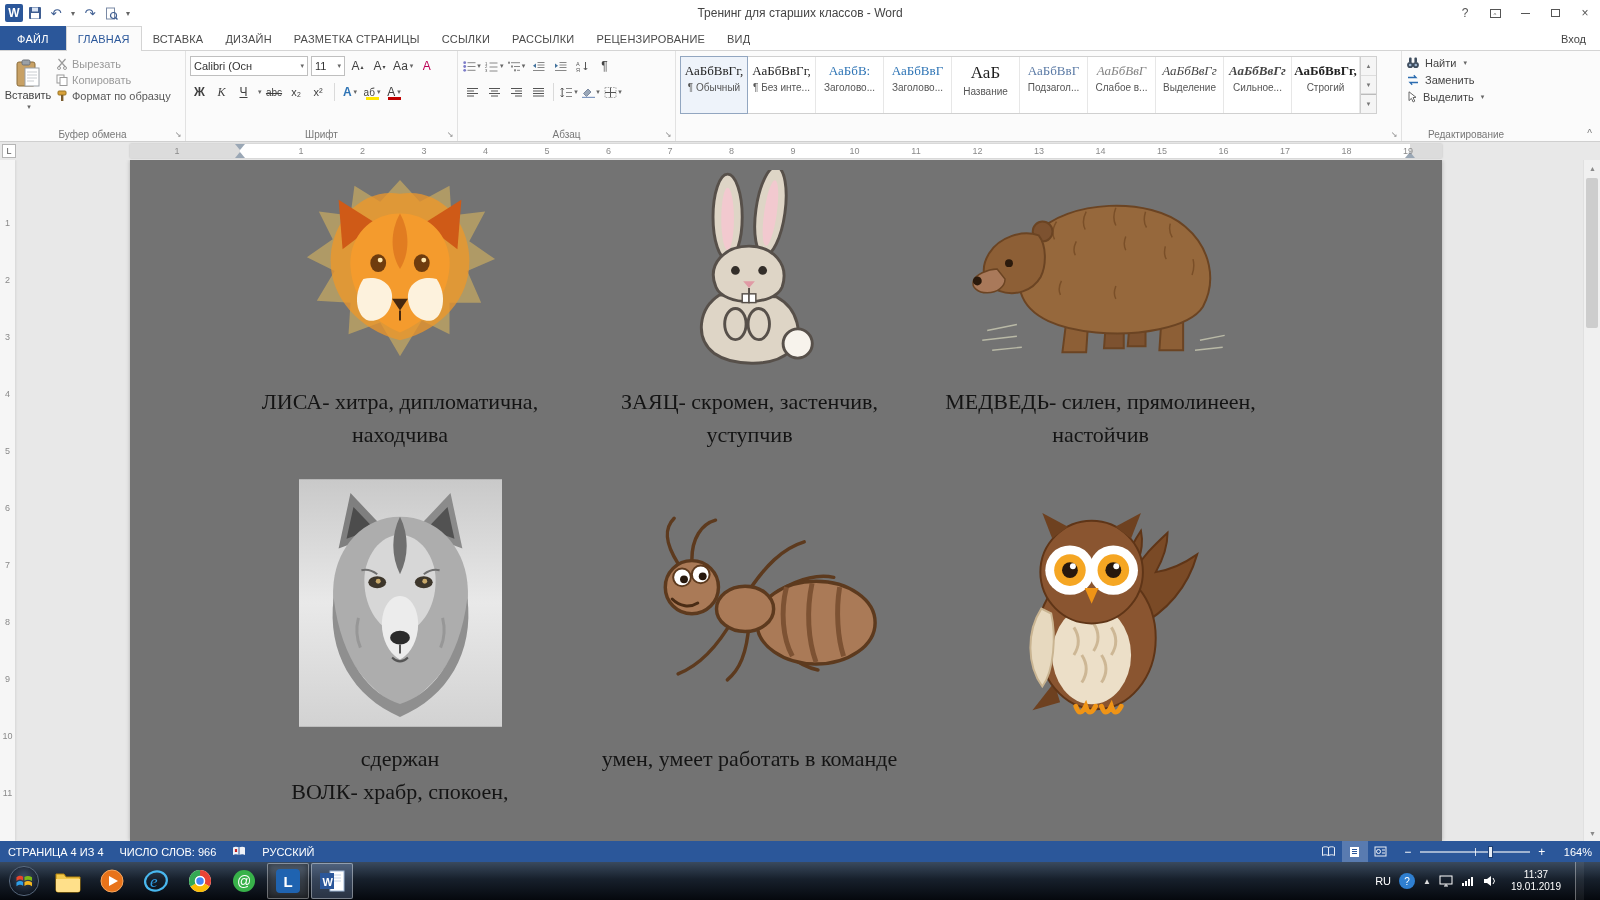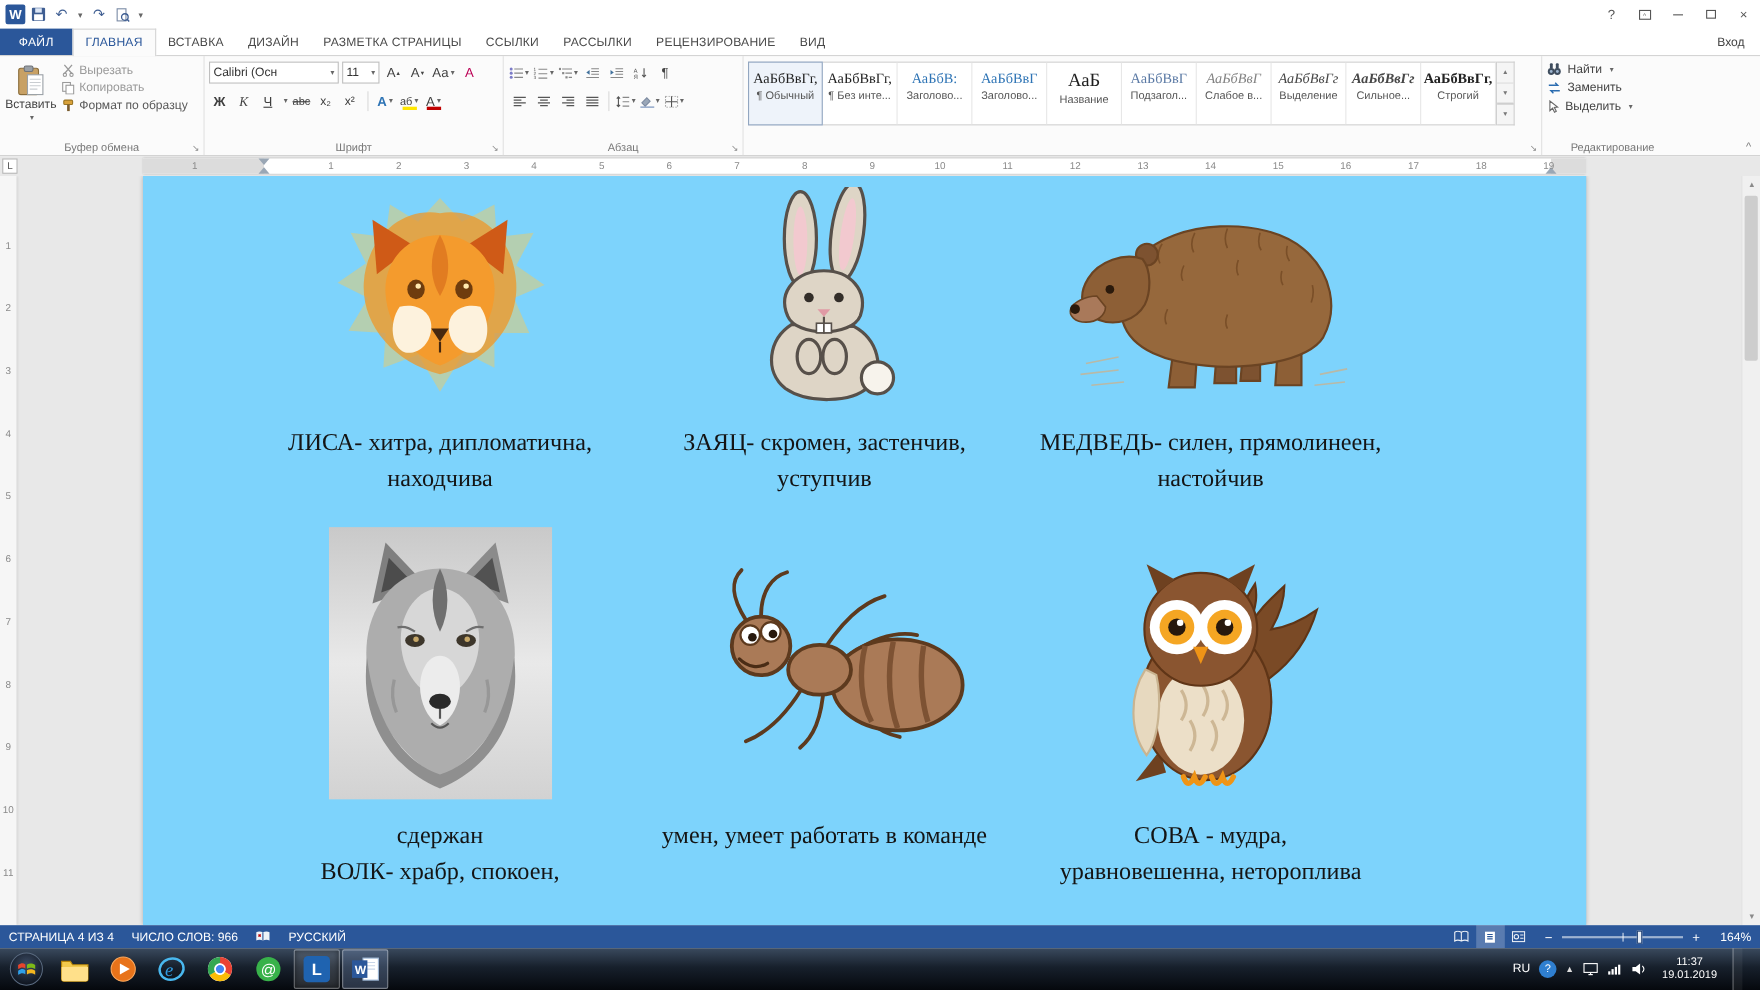--- a/index.html
+++ b/index.html
@@ -100,21 +100,21 @@
 .hruler .rmargin{position:absolute;right:0;top:0;bottom:0;width:32px;background:#dcdcdc;}
 .rnum{position:absolute;top:2px;font-size:9px;color:#8a8a8a;transform:translateX(-50%);}
 .indent-first{position:absolute;left:105px;top:0;width:0;height:0;border-left:5px solid transparent;border-right:5px solid transparent;border-top:6px solid #9aa7b5;}
 .indent-hang{position:absolute;left:105px;bottom:0;width:0;height:0;border-left:5px solid transparent;border-right:5px solid transparent;border-bottom:6px solid #9aa7b5;}
 .indent-right{position:absolute;left:1275px;bottom:0;width:0;height:0;border-left:5px solid transparent;border-right:5px solid transparent;border-bottom:6px solid #9aa7b5;}
 
 
 .docarea{flex:1 1 auto;background:#e8e8e8;position:relative;overflow:hidden;}
 .vruler{position:absolute;left:0;top:0;bottom:0;width:15px;background:#f6f6f6;box-shadow:1px 0 2px rgba(0,0,0,.08);}
 .vnum{position:absolute;left:0;width:15px;text-align:center;font-size:9px;color:#8a8a8a;}
-.page{position:absolute;left:130px;width:1312px;top:0;bottom:0;background:#7dd3fc;box-shadow:0 0 4px rgba(0,0,0,.25);}
+.page{position:absolute;left:130px;width:1312px;top:0;bottom:0;background:#737373;box-shadow:0 0 4px rgba(0,0,0,.25);}
 .page-content{display:grid;grid-template-columns:348px 351px 351px;padding:4px 0 0 96px;}
 .cell{display:flex;flex-direction:column;align-items:center;}
 .cell .imgbox{display:flex;align-items:flex-end;justify-content:center;}
 .cell.r1 .imgbox{height:206px;}
 .cell.r2{margin-top:24px;}
 .cell.r2 .imgbox{height:252px;}
 .cell.r2.antcell .imgbox{align-items:center;}
 .caption{font-family:"Liberation Serif","DejaVu Serif",serif;font-size:22px;line-height:33px;color:#141414;text-align:center;margin-top:15px;}
 .scrollbar{position:absolute;right:0;top:0;bottom:0;width:17px;background:#f0f0f0;border-left:1px solid #e0e0e0;}
 .sb-arrow{position:absolute;left:0;width:17px;height:16px;display:flex;align-items:center;justify-content:center;font-size:7px;color:#8a8a8a;}
@@ -168,20 +168,21 @@
       <span class="qbtn">↷</span>
       <span class="qbtn">
         <svg width="13" height="13" viewBox="0 0 13 13">
             <rect x="1.5" y="1" width="8" height="11" fill="#fff" stroke="#7a8aa5"></rect>
             <circle cx="8.5" cy="8.5" r="3" fill="none" stroke="#3f5e92" stroke-width="1.2"></circle>
             <path d="M10.7 10.7 L12.5 12.5" stroke="#3f5e92" stroke-width="1.4"></path>
           </svg>
       </span>
       <span class="qbtn small">▾</span>
     </div>
+    <div class="title-text">Тренинг для старших классов - Word</div>
     <div class="win-controls">
       <span class="wbtn">?</span>
       <span class="wbtn">
           <span class="ribopt">^</span>
         </span>
       <span class="wbtn">
           <span class="minbar"></span>
         </span>
       <span class="wbtn">
           <span class="maxbox"></span>
@@ -694,24 +695,20 @@
               <circle cx="76" cy="66" r="16" fill="#f5a623"></circle>
               <circle cx="120" cy="66" r="16" fill="#f5a623"></circle>
               <circle cx="76" cy="66" r="8" fill="#27180d"></circle>
               <circle cx="120" cy="66" r="8" fill="#27180d"></circle>
               <circle cx="79" cy="62" r="3" fill="#fff"></circle>
               <circle cx="123" cy="62" r="3" fill="#fff"></circle>
               <path d="M91 84 L105 84 L98 100 Z" fill="#ef9416"></path>
               <path d="M47 105 C32 128 32 162 48 184 C60 168 62 132 57 110 Z" fill="#e7d9bf" stroke="#c9b491" stroke-width="2"></path>
               <path d="M82 204 q4 12 10 0 q4 12 10 0 M108 204 q4 12 10 0 q4 12 10 0" stroke="#ef9416" stroke-width="5" fill="none" stroke-linecap="round"></path>
             </svg>
-          </div>
-          <div class="caption">
-            <div>СОВА - мудра,</div>
-            <div>уравновешенна, нетороплива</div>
           </div>
         </div>
 
       </div>
     </div>
     <div class="scrollbar">
       <span class="sb-arrow up">▲</span>
       <span class="sb-thumb"></span>
       <span class="sb-arrow down">▼</span>
     </div>

